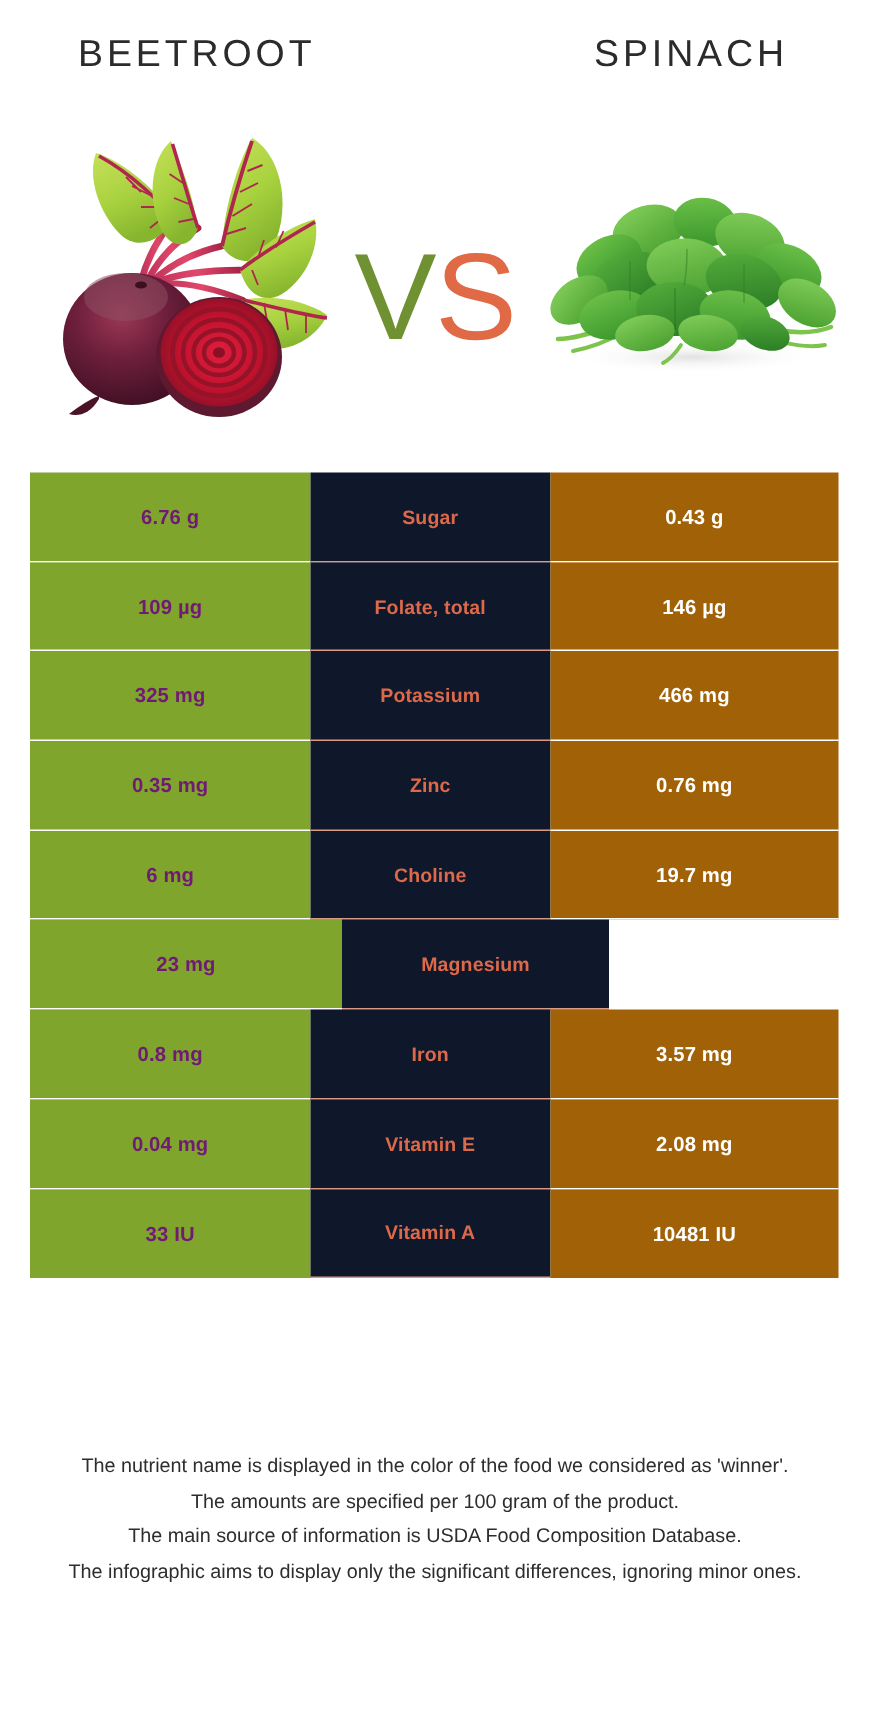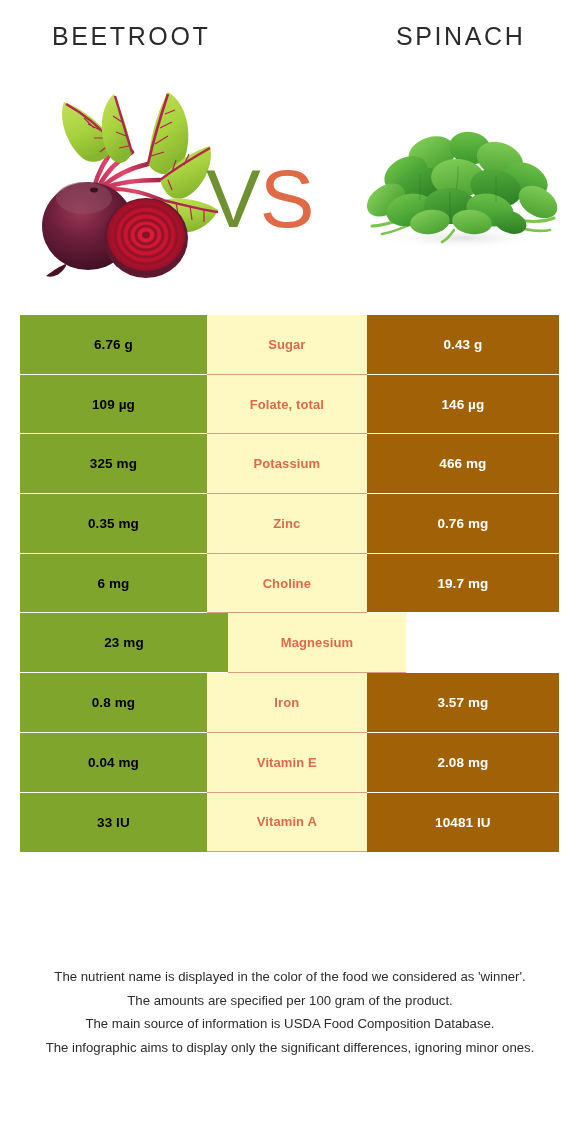--- a/index.html
+++ b/index.html
@@ -48,21 +48,21 @@
   .hero-img { position: absolute; }
   .img-beet   { left: 22px;  top: 18px;  width: 208px; height: 200px; }
   .img-spinach{ left: 358px; top: 60px;  width: 204px; height: 130px; }
 
   .vs-wrap {
     position: absolute;
     left: 206px;
     top: 82px;
     width: 168px;
     height: 110px;
-    text-align: left;
+    text-align: center;
     line-height: 110px;
     white-space: nowrap;
     z-index: 5;
   }
   .vs-v, .vs-s {
     font-family: "Liberation Sans", sans-serif;
     font-size: 82px;
     font-weight: 400;
     letter-spacing: -1px;
   }
@@ -89,26 +89,26 @@
     align-items: center;
     justify-content: center;
     font-size: 13.5px;
     font-weight: 600;
     letter-spacing: 0.1px;
     white-space: nowrap;
   }
   .cell-left {
     width: 208px;
     background: #80A52C;
-    color: #000000;
+    color: #701a75;
     border-bottom: 1.6px solid #ffffff;
   }
   .cell-mid {
     width: 178px;
-    background: #fef9c3;
+    background: #0f172a;
     color: #DC6A4A;
     border-bottom: 1px solid #D99C82;
     font-weight: 700;
     font-size: 13px;
   }
   .cell-right {
     width: 214px;
     background: #a16207;
     color: #ffffff;
     border-bottom: 1.6px solid #ffffff;

